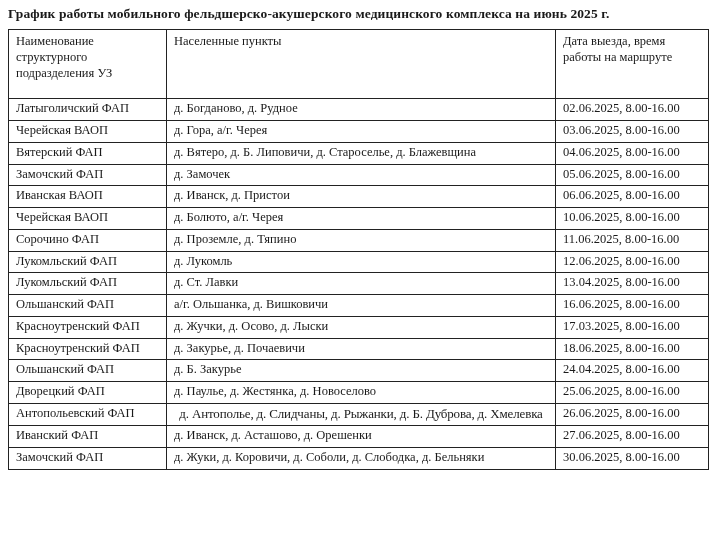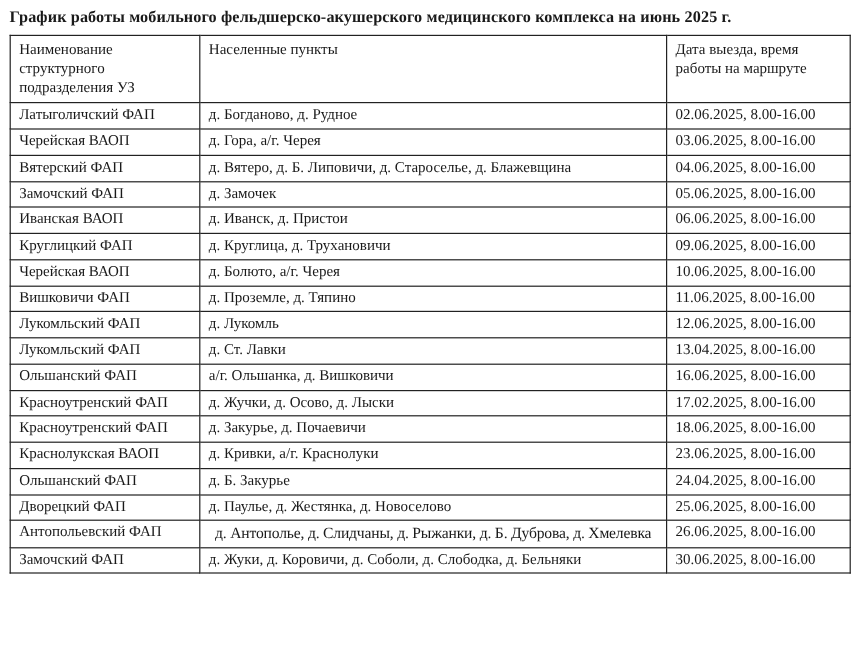--- a/index.html
+++ b/index.html
@@ -35,21 +35,21 @@
     font-size: 12.5px;
     font-weight: normal;
     text-align: left;
     vertical-align: top;
     padding: 2px 7px 3px 7px;
     line-height: 1.26;
     overflow: hidden;
   }
   table.schedule th {
     padding-top: 4px;
-    padding-bottom: 4px;
+    padding-bottom: 17px;
   }
   col.c-unit { width: 158px; }
   col.c-settlements { width: 389px; }
   col.c-date { width: 153px; }
   tbody td { height: 15px; white-space: nowrap; }
   td.cell-settlements.long { font-size: 13px; letter-spacing: -0.15px; text-align: center; }
 </style>
 </head>
 <body>
 
@@ -90,31 +90,26 @@
           <td class="cell-unit">Замочский ФАП</td>
           <td class="cell-settlements">д. Замочек</td>
           <td class="cell-schedule">05.06.2025, 8.00-16.00</td>
         </tr>
         <tr>
           <td class="cell-unit">Иванская ВАОП</td>
           <td class="cell-settlements">д. Иванск, д. Пристои</td>
           <td class="cell-schedule">06.06.2025, 8.00-16.00</td>
         </tr>
         <tr>
-          <td class="cell-unit">Круглицкий ФАП</td>
-          <td class="cell-settlements">д. Круглица, д. Трухановичи</td>
-          <td class="cell-schedule">09.06.2025, 8.00-16.00</td>
-        </tr>
-        <tr>
           <td class="cell-unit">Черейская ВАОП</td>
           <td class="cell-settlements">д. Болюто, а/г. Черея</td>
           <td class="cell-schedule">10.06.2025, 8.00-16.00</td>
         </tr>
         <tr>
-          <td class="cell-unit">Вишковичи ФАП</td>
+          <td class="cell-unit">Сорочино ФАП</td>
           <td class="cell-settlements">д. Проземле, д. Тяпино</td>
           <td class="cell-schedule">11.06.2025, 8.00-16.00</td>
         </tr>
         <tr>
           <td class="cell-unit">Лукомльский ФАП</td>
           <td class="cell-settlements">д. Лукомль</td>
           <td class="cell-schedule">12.06.2025, 8.00-16.00</td>
         </tr>
         <tr>
           <td class="cell-unit">Лукомльский ФАП</td>
@@ -122,48 +117,48 @@
           <td class="cell-schedule">13.04.2025, 8.00-16.00</td>
         </tr>
         <tr>
           <td class="cell-unit">Ольшанский ФАП</td>
           <td class="cell-settlements">а/г. Ольшанка, д. Вишковичи</td>
           <td class="cell-schedule">16.06.2025, 8.00-16.00</td>
         </tr>
         <tr>
           <td class="cell-unit">Красноутренский ФАП</td>
           <td class="cell-settlements">д. Жучки, д. Осово, д. Лыски</td>
-          <td class="cell-schedule">17.02.2025, 8.00-16.00</td>
+          <td class="cell-schedule">17.03.2025, 8.00-16.00</td>
         </tr>
         <tr>
           <td class="cell-unit">Красноутренский ФАП</td>
           <td class="cell-settlements">д. Закурье, д. Почаевичи</td>
           <td class="cell-schedule">18.06.2025, 8.00-16.00</td>
-        </tr>
-        <tr>
-          <td class="cell-unit">Краснолукская ВАОП</td>
-          <td class="cell-settlements">д. Кривки, а/г. Краснолуки</td>
-          <td class="cell-schedule">23.06.2025, 8.00-16.00</td>
         </tr>
         <tr>
           <td class="cell-unit">Ольшанский ФАП</td>
           <td class="cell-settlements">д. Б. Закурье</td>
           <td class="cell-schedule">24.04.2025, 8.00-16.00</td>
         </tr>
         <tr>
           <td class="cell-unit">Дворецкий ФАП</td>
           <td class="cell-settlements">д. Паулье, д. Жестянка, д. Новоселово</td>
           <td class="cell-schedule">25.06.2025, 8.00-16.00</td>
         </tr>
         <tr>
           <td class="cell-unit">Антопольевский ФАП</td>
           <td class="cell-settlements long">д. Антополье, д. Слидчаны, д. Рыжанки, д. Б. Дуброва, д. Хмелевка</td>
           <td class="cell-schedule">26.06.2025, 8.00-16.00</td>
         </tr>
         <tr>
+          <td class="cell-unit">Иванский ФАП</td>
+          <td class="cell-settlements">д. Иванск, д. Асташово, д. Орешенки</td>
+          <td class="cell-schedule">27.06.2025, 8.00-16.00</td>
+        </tr>
+        <tr>
           <td class="cell-unit">Замочский ФАП</td>
           <td class="cell-settlements">д. Жуки, д. Коровичи, д. Соболи, д. Слободка, д. Бельняки</td>
           <td class="cell-schedule">30.06.2025, 8.00-16.00</td>
         </tr>
       </tbody>
   </table>
 
 </div>
 
 </body></html>

